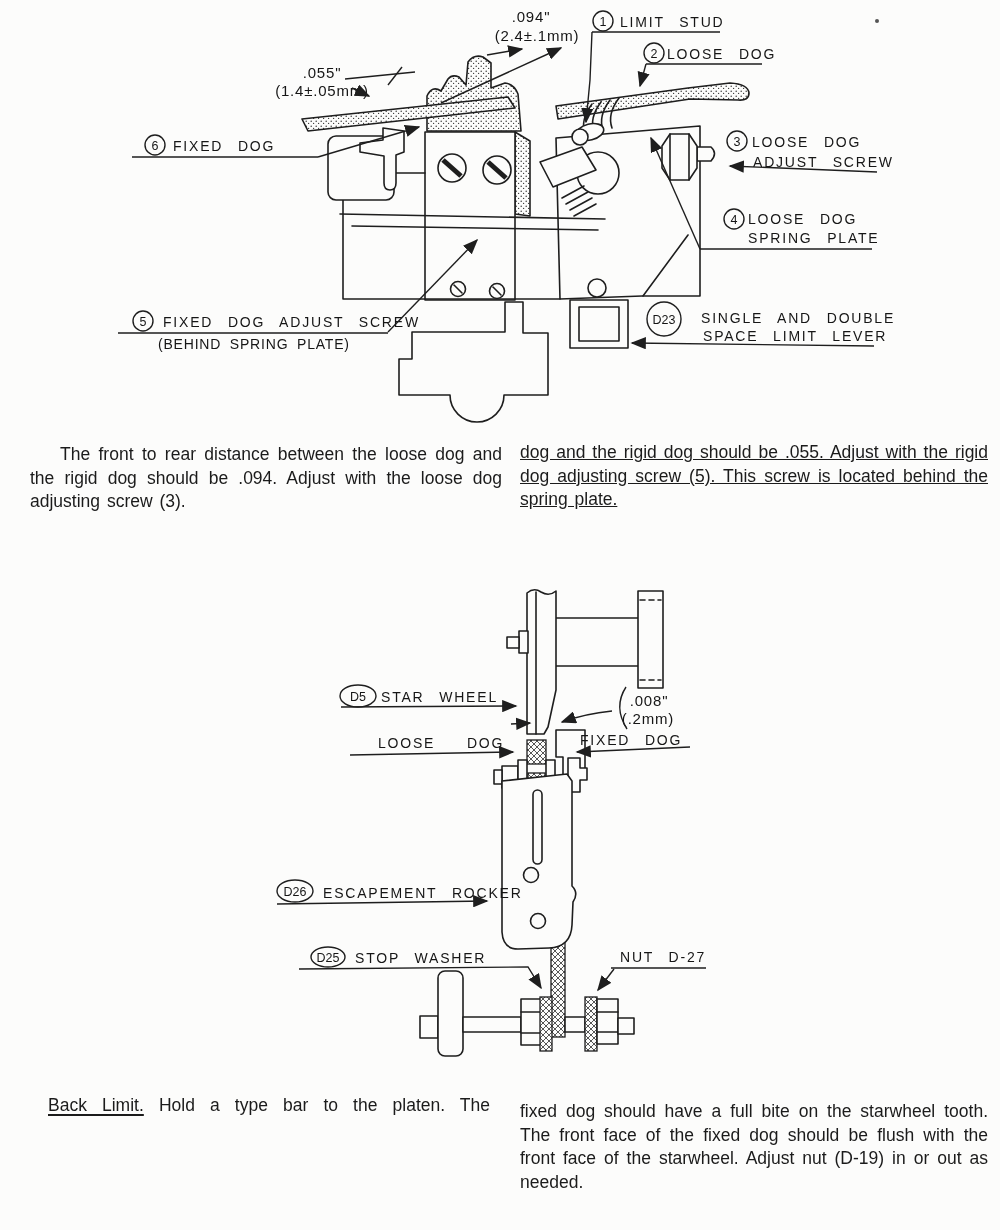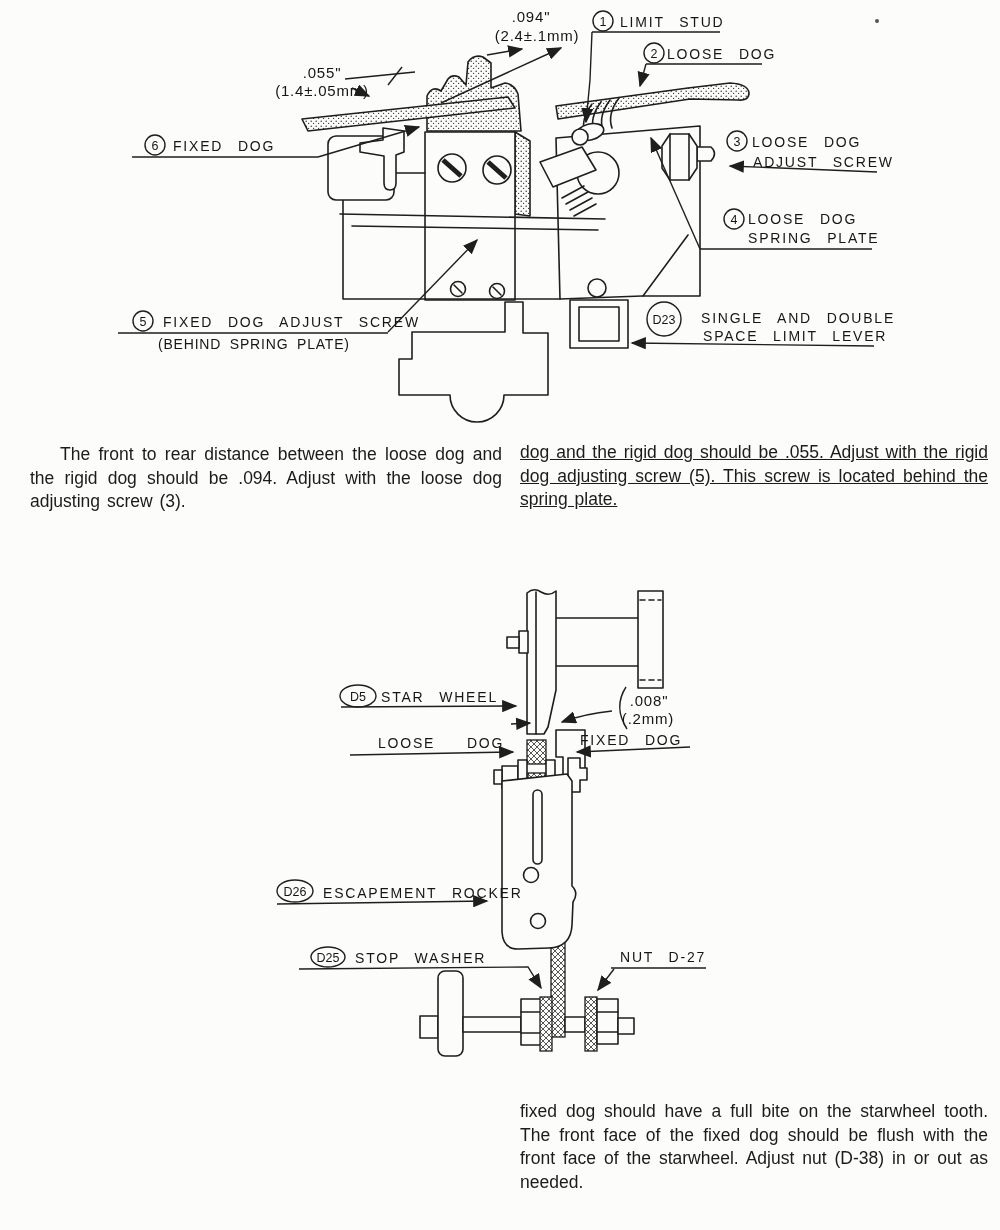--- a/index.html
+++ b/index.html
@@ -300,17 +300,20 @@
 
 <div class="col" style="left:8px;top:443px;width:472px;margin-left:22px;">
   <p class="indent">The front to rear distance between the loose dog and the rigid dog should be .094. Adjust with the loose dog adjusting screw (3).</p>
 </div>
 
 <div class="col" style="left:520px;top:441px;width:468px;text-decoration:underline;">
   <p>dog and the rigid dog should be .055. Adjust with the rigid dog adjusting screw (5). This screw is located behind the spring plate.</p>
 </div>
 
 <div class="col" style="left:18px;top:1094px;width:472px;">
+  <p class="indent jlast">
+    <span class="lead">Back Limit.</span><span> Hold a type bar to the platen. The</span>
+  </p>
 </div>
 
 <div class="col" style="left:520px;top:1100px;width:468px;">
-  <p>fixed dog should have a full bite on the starwheel tooth. The front face of the fixed dog should be flush with the front face of the starwheel. Adjust nut (D-38) in or out as needed.</p>
+  <p>fixed dog should have a full bite on the starwheel tooth. The front face of the fixed dog should be flush with the front face of the starwheel. Adjust nut (D-19) in or out as needed.</p>
 </div>
 
 </body></html>

